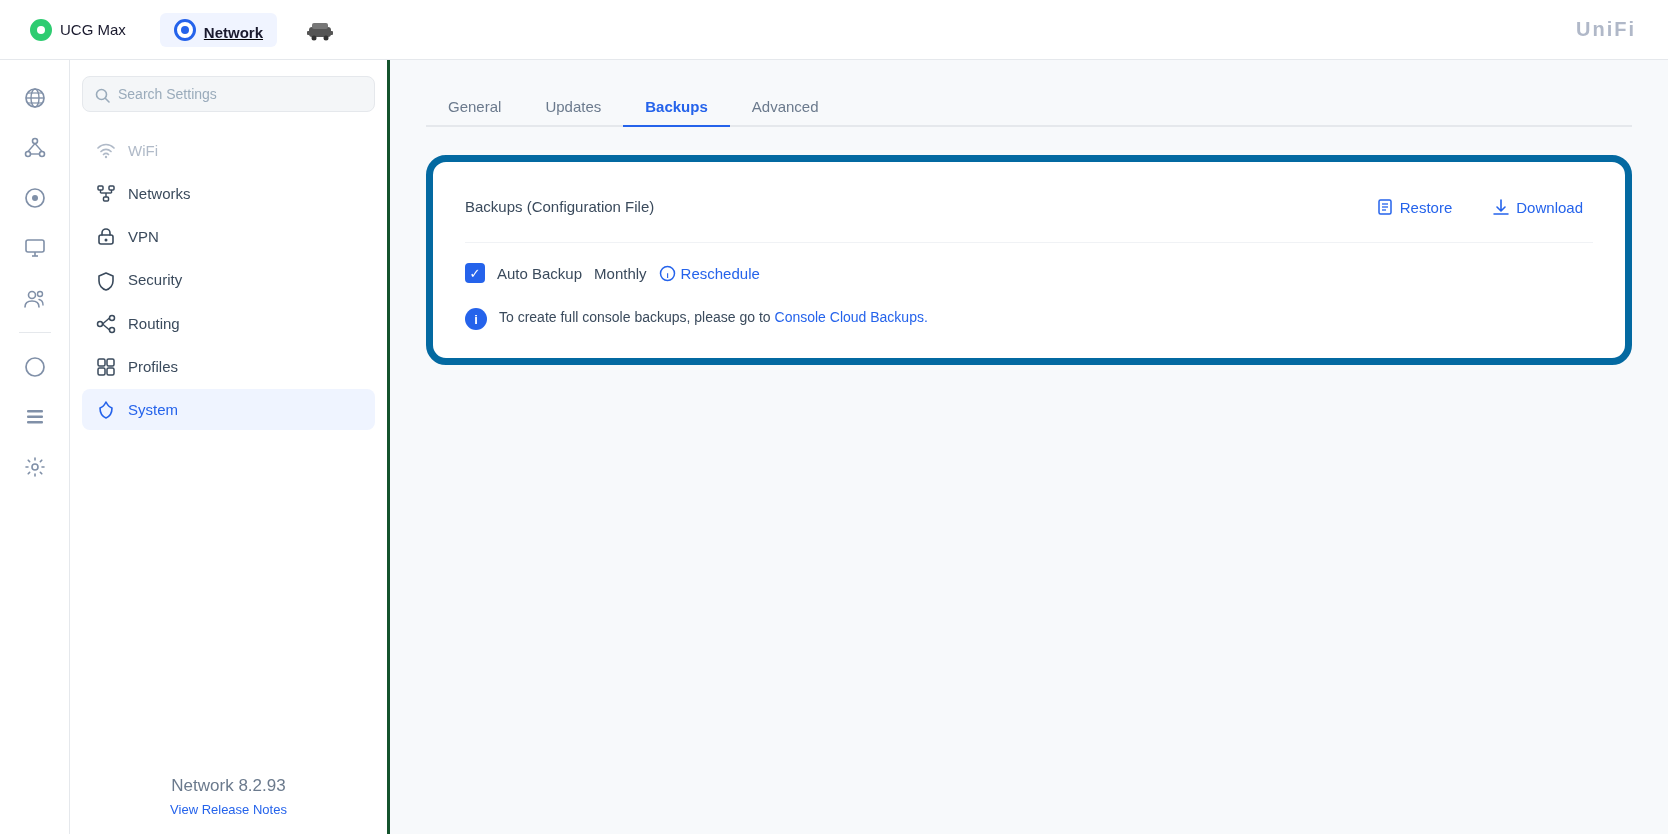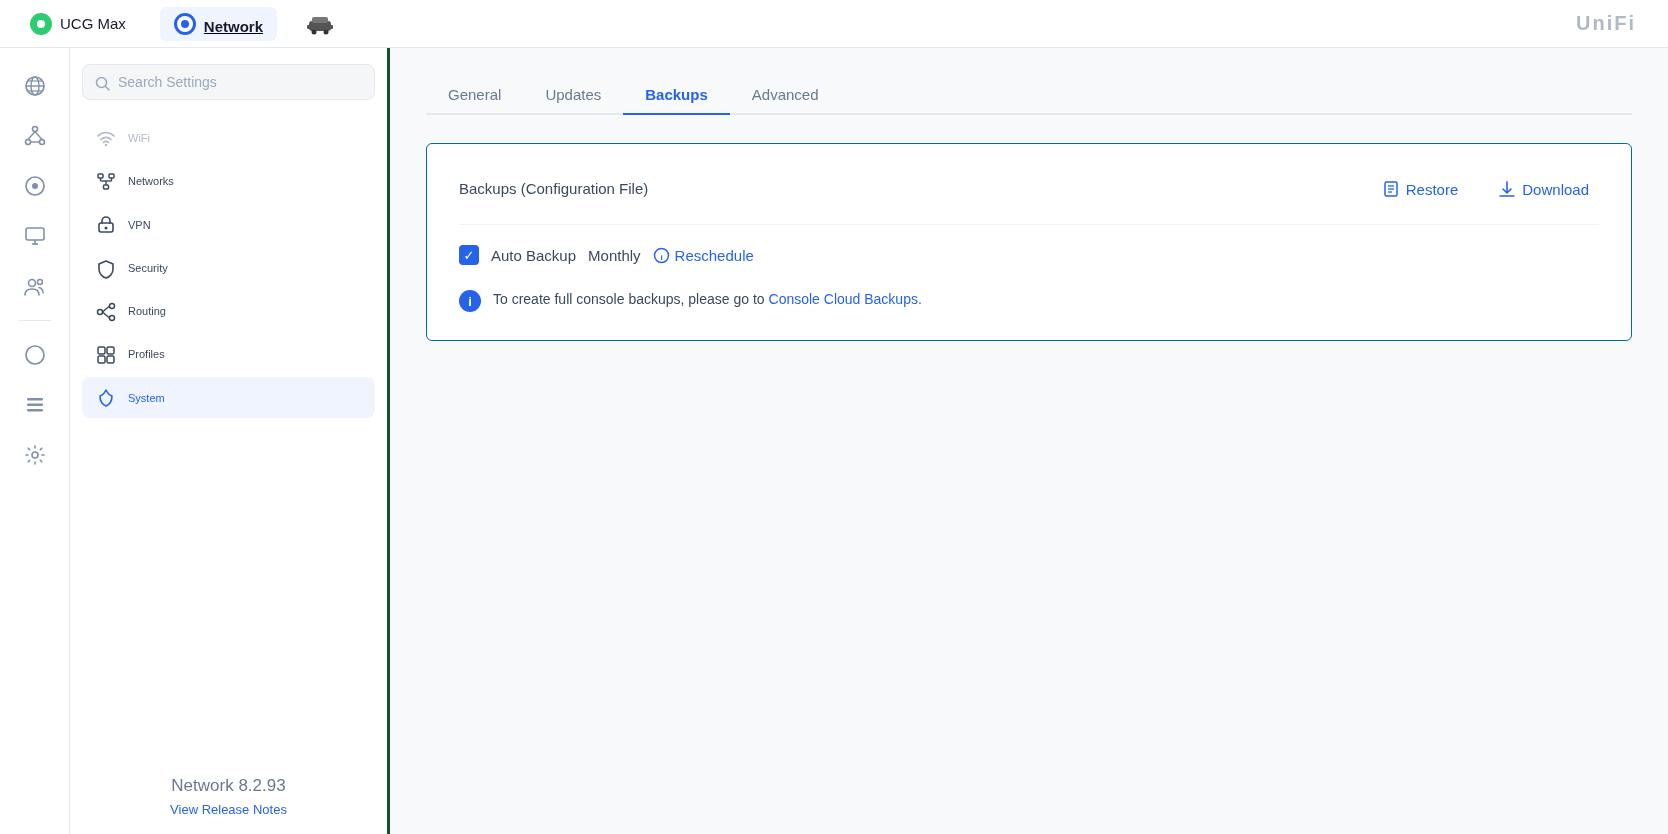--- a/index.html
+++ b/index.html
@@ -8,21 +8,21 @@
       background: #f4f6f8;
       width: 1668px;
       height: 834px;
       overflow: hidden;
       display: flex;
       flex-direction: column;
     }
 
     
     .top-bar {
-      height: 48px;
+      height: 60px;
       background: #fff;
       border-bottom: 1px solid #e5e8ec;
       display: flex;
       align-items: center;
       padding: 0 20px;
       gap: 0;
       position: relative;
     }
     .top-bar-left {
       display: flex;
@@ -161,21 +161,21 @@
     .search-box-text { font-size: 14px; color: #9aabbb; }
 
     .nav-item {
       display: flex;
       align-items: center;
       gap: 12px;
       padding: 10px 14px;
       border-radius: 8px;
       cursor: pointer;
       color: #3a4a5c;
-      font-size: 11px;
+      font-size: 15px;
       font-weight: 500;
       margin-bottom: 2px;
     }
     .nav-item.active {
       background: #eff4ff;
       color: #2563eb;
     }
     .nav-item-icon { font-size: 18px; color: inherit; flex-shrink: 0; }
     .nav-item.disabled { color: #b0bac8; cursor: default; }
 
@@ -213,22 +213,22 @@
     }
     .tab-item.active {
       color: #2563eb;
       border-bottom: 2px solid #2563eb;
       font-weight: 600;
     }
 
     
     .backups-section {
       background: #fff;
-      border-radius: 6px;
-      border: 1px solid #0369a1;
+      border-radius: 20px;
+      border: 7px solid #0369a1;
       padding: 28px 32px;
     }
     .backups-row {
       display: flex;
       align-items: center;
       justify-content: space-between;
       padding-bottom: 20px;
       border-bottom: 1px solid #f0f2f5;
       margin-bottom: 20px;
     }

